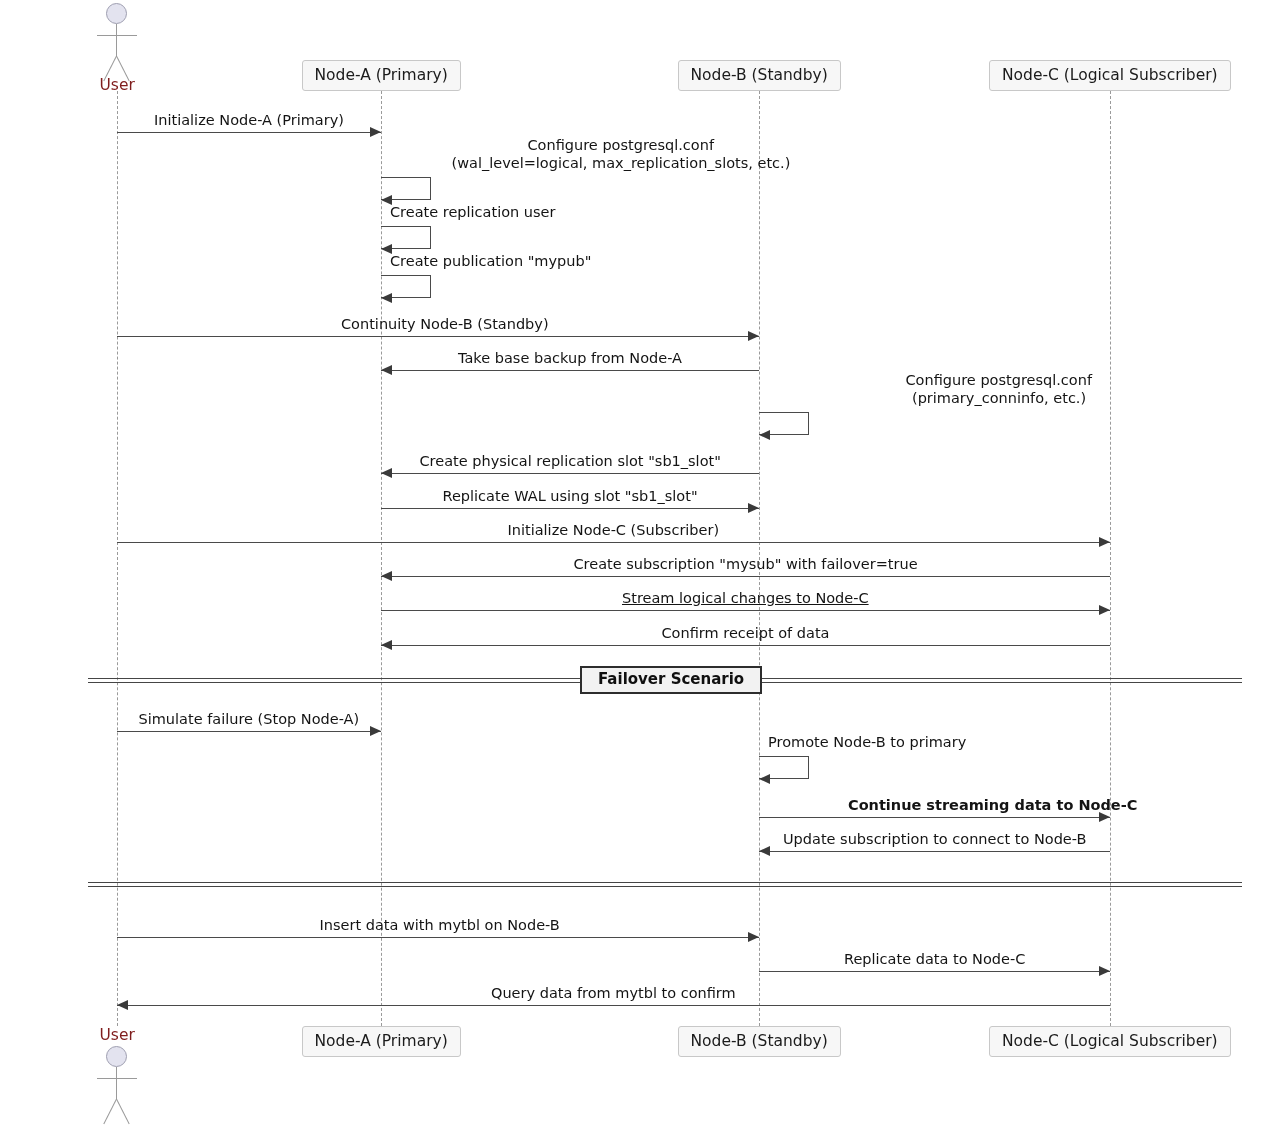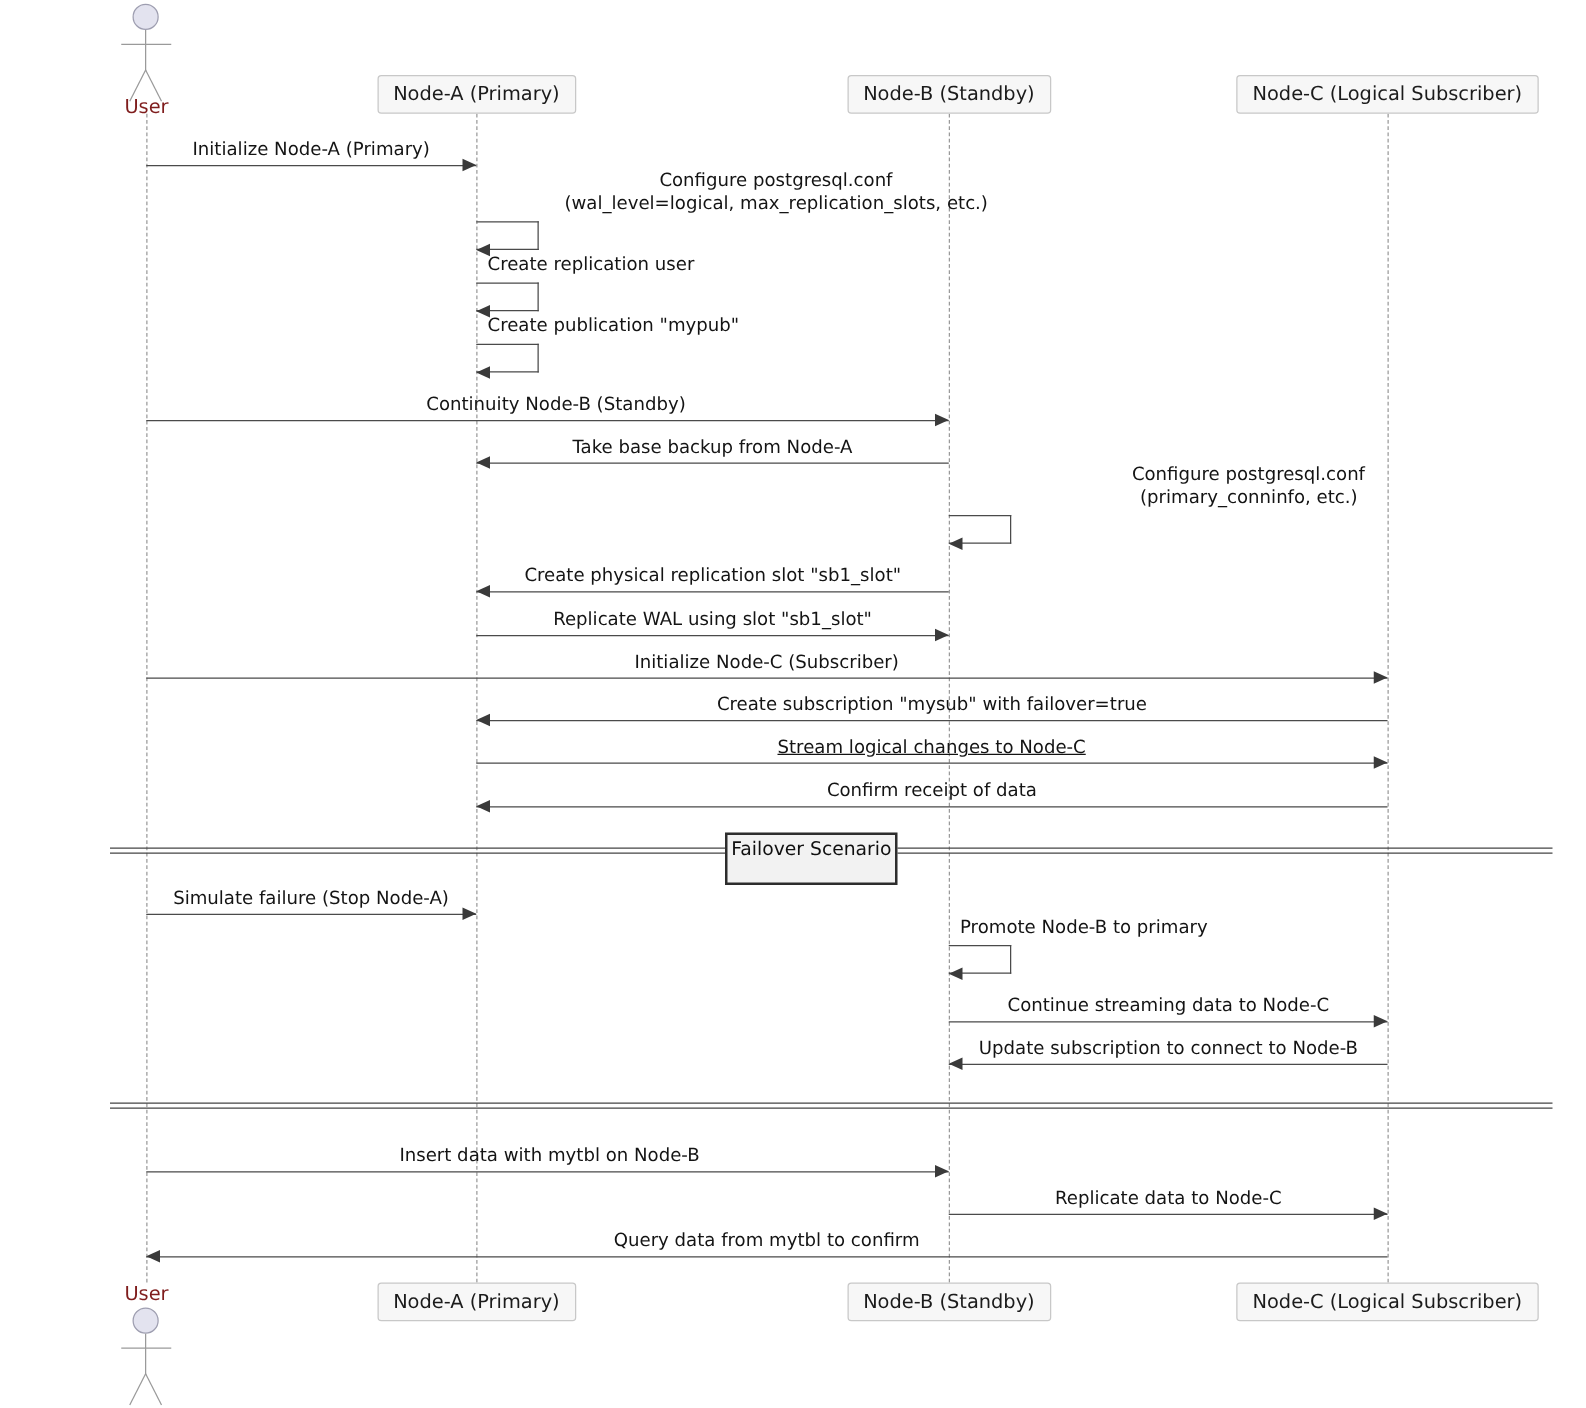--- a/index.html
+++ b/index.html
@@ -105,28 +105,28 @@
     height:5px;
     box-sizing:border-box;
     border-top:1.6px solid #454545;
     border-bottom:1.6px solid #454545;
   }
   .divider-label{
     position:absolute;
     box-sizing:border-box;
     background:#f2f2f2;
     border:2.2px solid #2d2d2d;
-    height:42px;
+    height:28px;
     line-height:23px;
     text-align:center;
     font-size:15px;
-    font-weight:normal;
+    font-weight:bold;
     color:#101010;
     white-space:nowrap;
-    padding:0 3px;
+    padding:0 16px;
   }
 </style>
 </head>
 <body>
 
 <div id="diagram">
     <div class="lifeline" style="left: 117px; top: 91px; height: 935px;"></div>
     <div class="lifeline" style="left: 381px; top: 91px; height: 935px;"></div>
     <div class="lifeline" style="left: 759px; top: 91px; height: 935px;"></div>
     <div class="lifeline" style="left: 1110px; top: 91px; height: 935px;"></div>
@@ -194,21 +194,21 @@
     <div class="arrow left" style="left: 381px; top: 640.2px;"></div>
     <div class="msg-label" style="top: 625px; left: 661.5px;">Confirm receipt of data</div>
     <div class="msg" style="left: 117px; top: 731px; width: 264px;"></div>
     <div class="arrow right" style="left: 370px; top: 726.2px;"></div>
     <div class="msg-label" style="top: 711px; left: 138.5px;">Simulate failure (Stop Node-A)</div>
     <div class="selfmsg" style="left: 759px; top: 756px; width: 50px; height: 23px;"></div>
     <div class="arrow left" style="left: 759px; top: 773.5px;"></div>
     <div class="msg-label" style="top: 734px; left: 768px;">Promote Node-B to primary</div>
     <div class="msg" style="left: 759px; top: 817px; width: 351px;"></div>
     <div class="arrow right" style="left: 1099px; top: 812.2px;"></div>
-    <div class="msg-label" style="top: 797px; left: 806px;">Continue streaming data to Node-C</div>
+    <div class="msg-label" style="top: 797px; left: 848px; font-weight: bold;">Continue streaming data to Node-C</div>
     <div class="msg" style="left: 759px; top: 851px; width: 351px;"></div>
     <div class="arrow left" style="left: 759px; top: 846.2px;"></div>
     <div class="msg-label" style="top: 831px; left: 783px;">Update subscription to connect to Node-B</div>
     <div class="msg" style="left: 117px; top: 937px; width: 642px;"></div>
     <div class="arrow right" style="left: 748px; top: 932.2px;"></div>
     <div class="msg-label" style="top: 917px; left: 319.5px;">Insert data with mytbl on Node-B</div>
     <div class="msg" style="left: 759px; top: 971px; width: 351px;"></div>
     <div class="arrow right" style="left: 1099px; top: 966.2px;"></div>
     <div class="msg-label" style="top: 951px; left: 844px;">Replicate data to Node-C</div>
     <div class="msg" style="left: 117px; top: 1005px; width: 993px;"></div>

